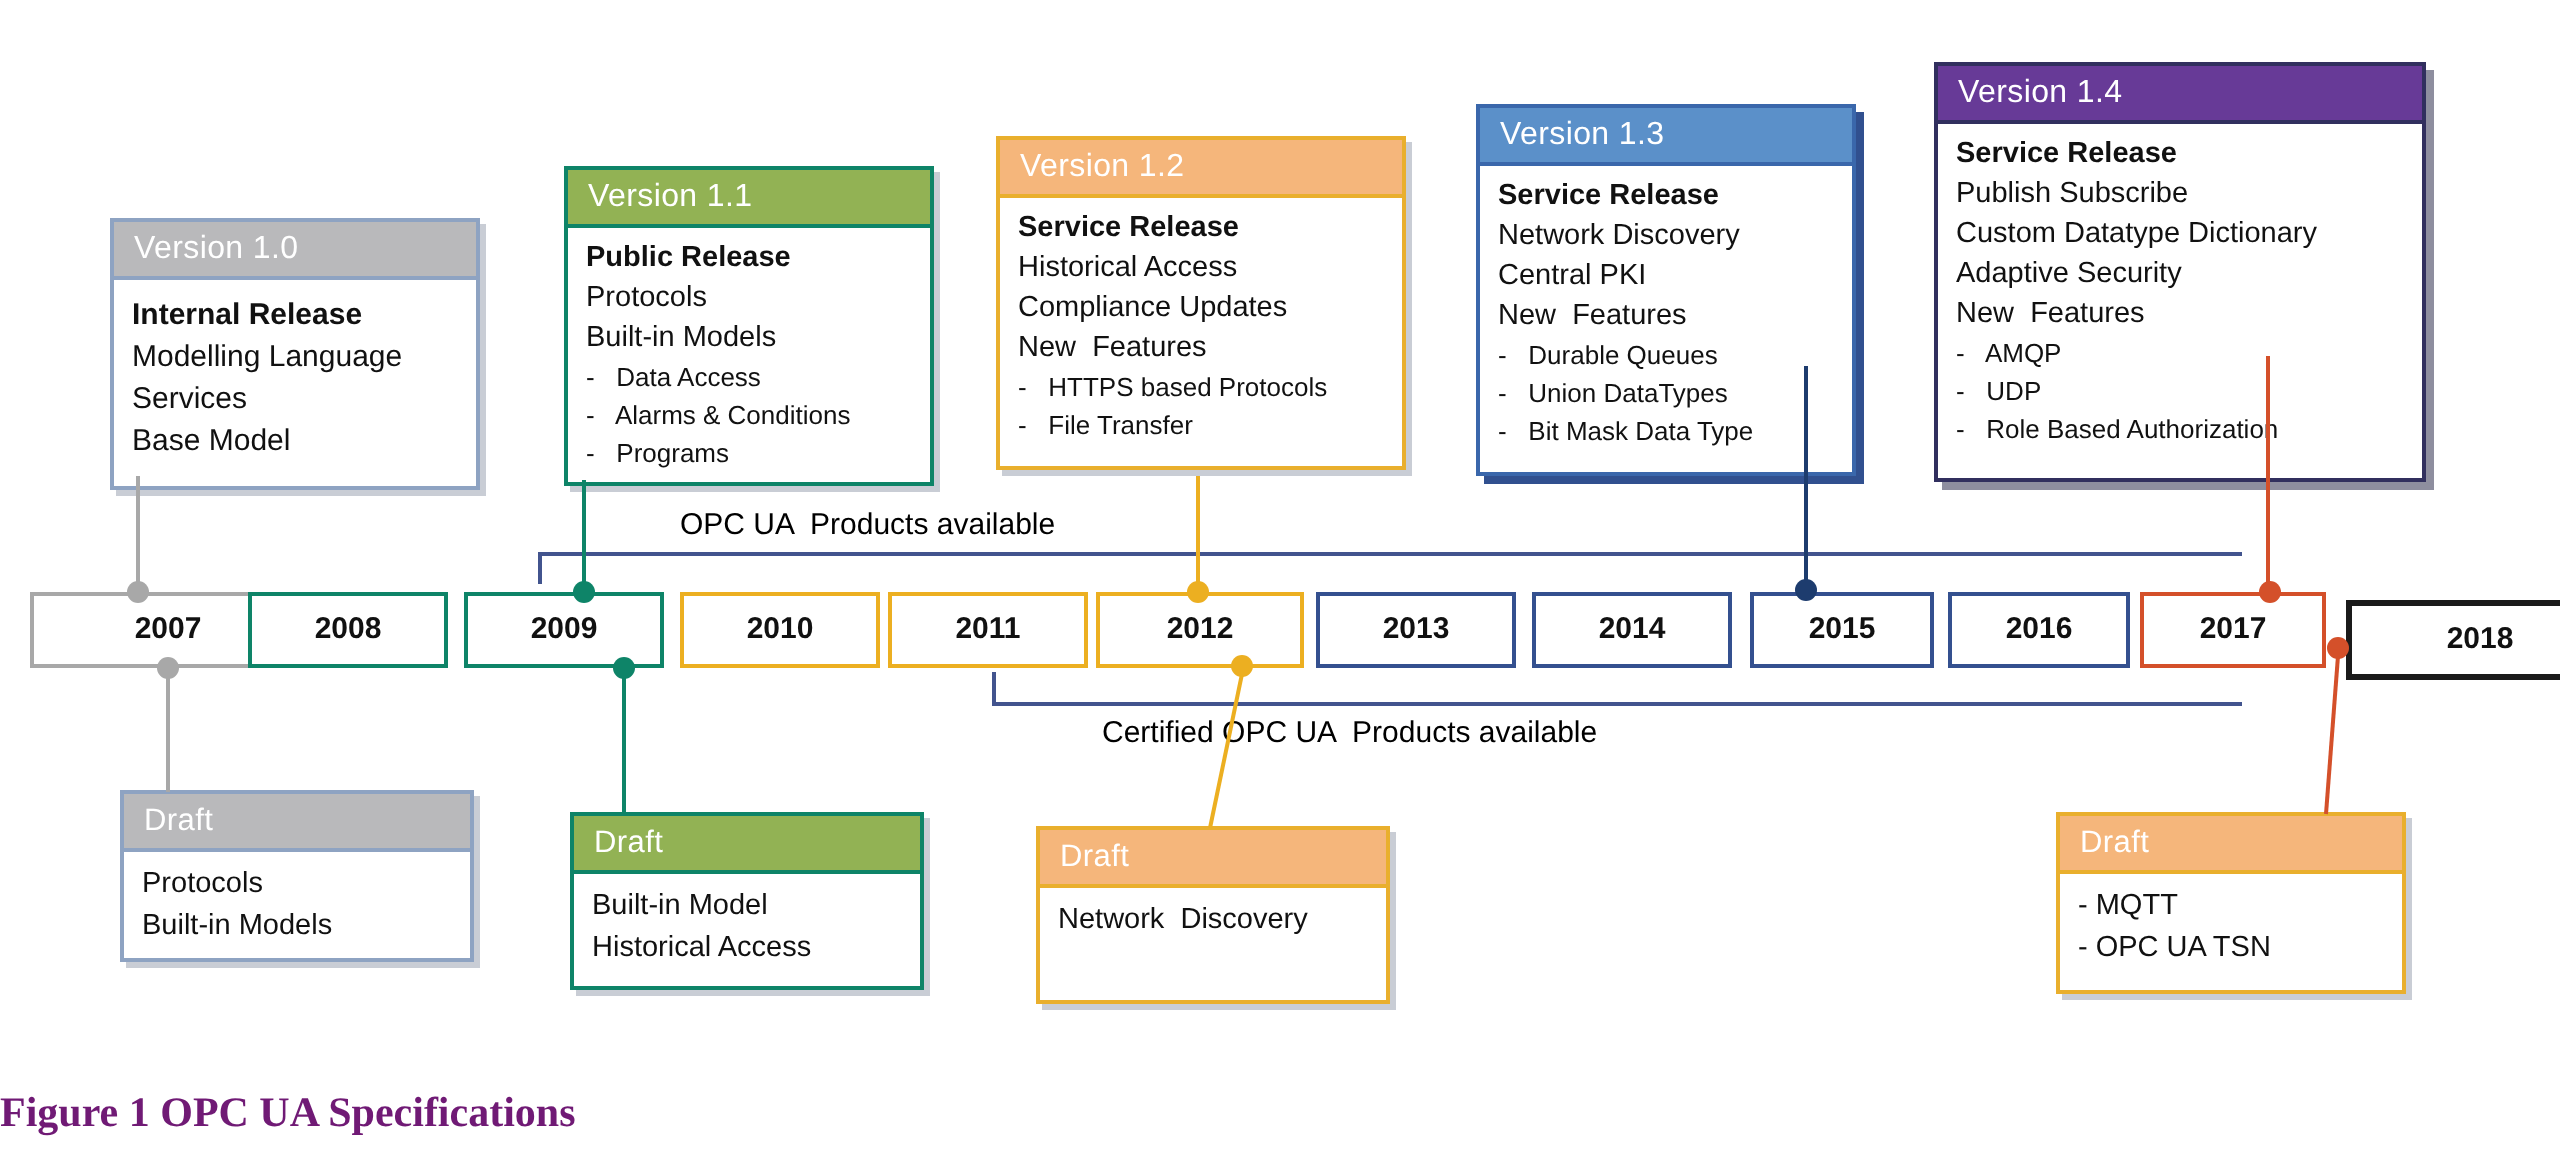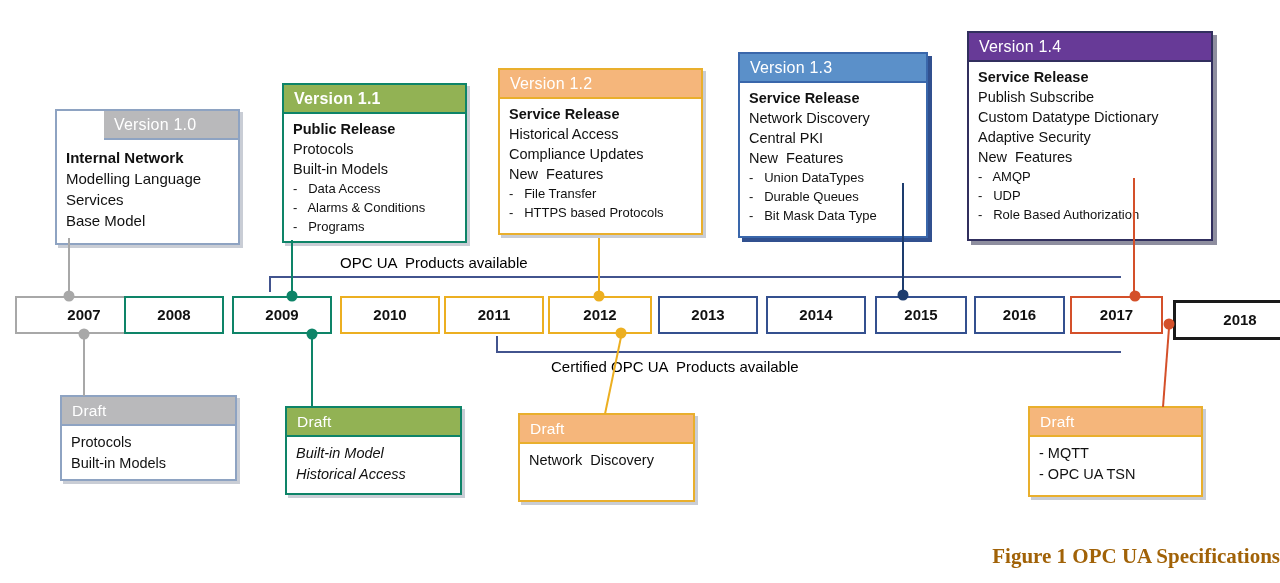--- a/index.html
+++ b/index.html
@@ -18,72 +18,72 @@
   .v10 .body{font-size:15px;line-height:21px;padding-top:7px;}
   
   .year{position:absolute;height:34px;top:296px;background:#fff;border:2px solid #333;
         font-weight:bold;font-size:15px;text-align:center;line-height:34px;}
   
   .bracket-label{position:absolute;font-size:15px;white-space:pre;color:#000;}
   
   .draft .head{font-size:15.5px;}
   .draft .body{font-size:14.5px;line-height:21px;padding-top:6px;}
   
-  #caption{position:absolute;left:0;right:0;top:544px;text-align:right;
-           font-family:"Liberation Serif",serif;font-weight:bold;font-size:21px;color:#a16207;}
+  #caption{position:absolute;left:0;right:0;top:544px;text-align:left;
+           font-family:"Liberation Serif",serif;font-weight:bold;font-size:21px;color:#701a75;}
   svg.overlay{position:absolute;left:0;top:0;pointer-events:none;}
 </style>
 </head>
 <body>
 
 <div id="stage">
 
   <div class="box v10" style="left: 55px; top: 109px; width: 181px; border-color: rgb(142, 163, 194);">
-    <div class="head" style="background: rgb(185, 185, 187); border-color: rgb(142, 163, 194); margin-left: 47px;">Version 1.0</div>
+    <div class="head" style="background: rgb(185, 185, 187); border-color: rgb(142, 163, 194);">Version 1.0</div>
     <div class="body" style="height:92px;">
-      <div class="b">Internal Network</div>
+      <div class="b">Internal Release</div>
       <div>Modelling Language</div>
       <div>Services</div>
       <div>Base Model</div>
     </div>
   </div>
 
   <div class="box v11" style="left: 282px; top: 83px; width: 181px; border-color: rgb(14, 132, 104);">
-    <div class="head" style="background: rgb(146, 178, 84); border-color: rgb(14, 132, 104); font-weight: bold;">Version 1.1</div>
+    <div class="head" style="background: rgb(146, 178, 84); border-color: rgb(14, 132, 104);">Version 1.1</div>
     <div class="body" style="height:118px;">
       <div class="b">Public Release</div>
       <div>Protocols</div>
       <div>Built-in Models</div>
       <div class="bullet">-   Data Access</div>
       <div class="bullet">-   Alarms &amp; Conditions</div>
       <div class="bullet">-   Programs</div>
     </div>
   </div>
 
   <div class="box v12" style="left: 498px; top: 68px; width: 201px; border-color: rgb(233, 175, 45);">
     <div class="head" style="background: rgb(245, 182, 123); border-color: rgb(233, 175, 45);">Version 1.2</div>
     <div class="body" style="height:125px;">
       <div class="b">Service Release</div>
       <div>Historical Access</div>
       <div>Compliance Updates</div>
       <div>New  Features</div>
+      <div class="bullet">-   HTTPS based Protocols</div>
       <div class="bullet">-   File Transfer</div>
-      <div class="bullet">-   HTTPS based Protocols</div>
     </div>
   </div>
 
   <div class="box v13" style="left: 738px; top: 52px; width: 186px; border-color: rgb(58, 103, 171);">
     <div class="head" style="background: rgb(91, 144, 201); border-color: rgb(58, 103, 171);">Version 1.3</div>
     <div class="body" style="height:144px;">
       <div class="b">Service Release</div>
       <div>Network Discovery</div>
       <div>Central PKI</div>
       <div>New  Features</div>
+      <div class="bullet">-   Durable Queues</div>
       <div class="bullet">-   Union DataTypes</div>
-      <div class="bullet">-   Durable Queues</div>
       <div class="bullet">-   Bit Mask Data Type</div>
     </div>
   </div>
 
   <div class="box v14" style="left: 967px; top: 31px; width: 242px; border-color: rgb(49, 47, 94);">
     <div class="head" style="background: rgb(103, 58, 151); border-color: rgb(49, 47, 94);">Version 1.4</div>
     <div class="body" style="height:168px;">
       <div class="b">Service Release</div>
       <div>Publish Subscribe</div>
       <div>Custom Datatype Dictionary</div>
@@ -116,21 +116,21 @@
   <div class="box draft" style="left: 60px; top: 395px; width: 173px; border-color: rgb(142, 163, 194);">
     <div class="head" style="background: rgb(185, 185, 187); border-color: rgb(142, 163, 194);">Draft</div>
     <div class="body" style="height:43px;">
       <div>Protocols</div>
       <div>Built-in Models</div>
     </div>
   </div>
 
   <div class="box draft" style="left: 285px; top: 406px; width: 173px; border-color: rgb(14, 132, 104);">
     <div class="head" style="background: rgb(146, 178, 84); border-color: rgb(14, 132, 104);">Draft</div>
-    <div class="body" style="height:46px;font-style:italic;">
+    <div class="body" style="height:46px;">
       <div>Built-in Model</div>
       <div>Historical Access</div>
     </div>
   </div>
 
   <div class="box draft" style="left: 518px; top: 413px; width: 173px; border-color: rgb(233, 175, 45);">
     <div class="head" style="background: rgb(245, 182, 123); border-color: rgb(233, 175, 45);">Draft</div>
     <div class="body" style="height:46px;">
       <div>Network  Discovery</div>
     </div>

